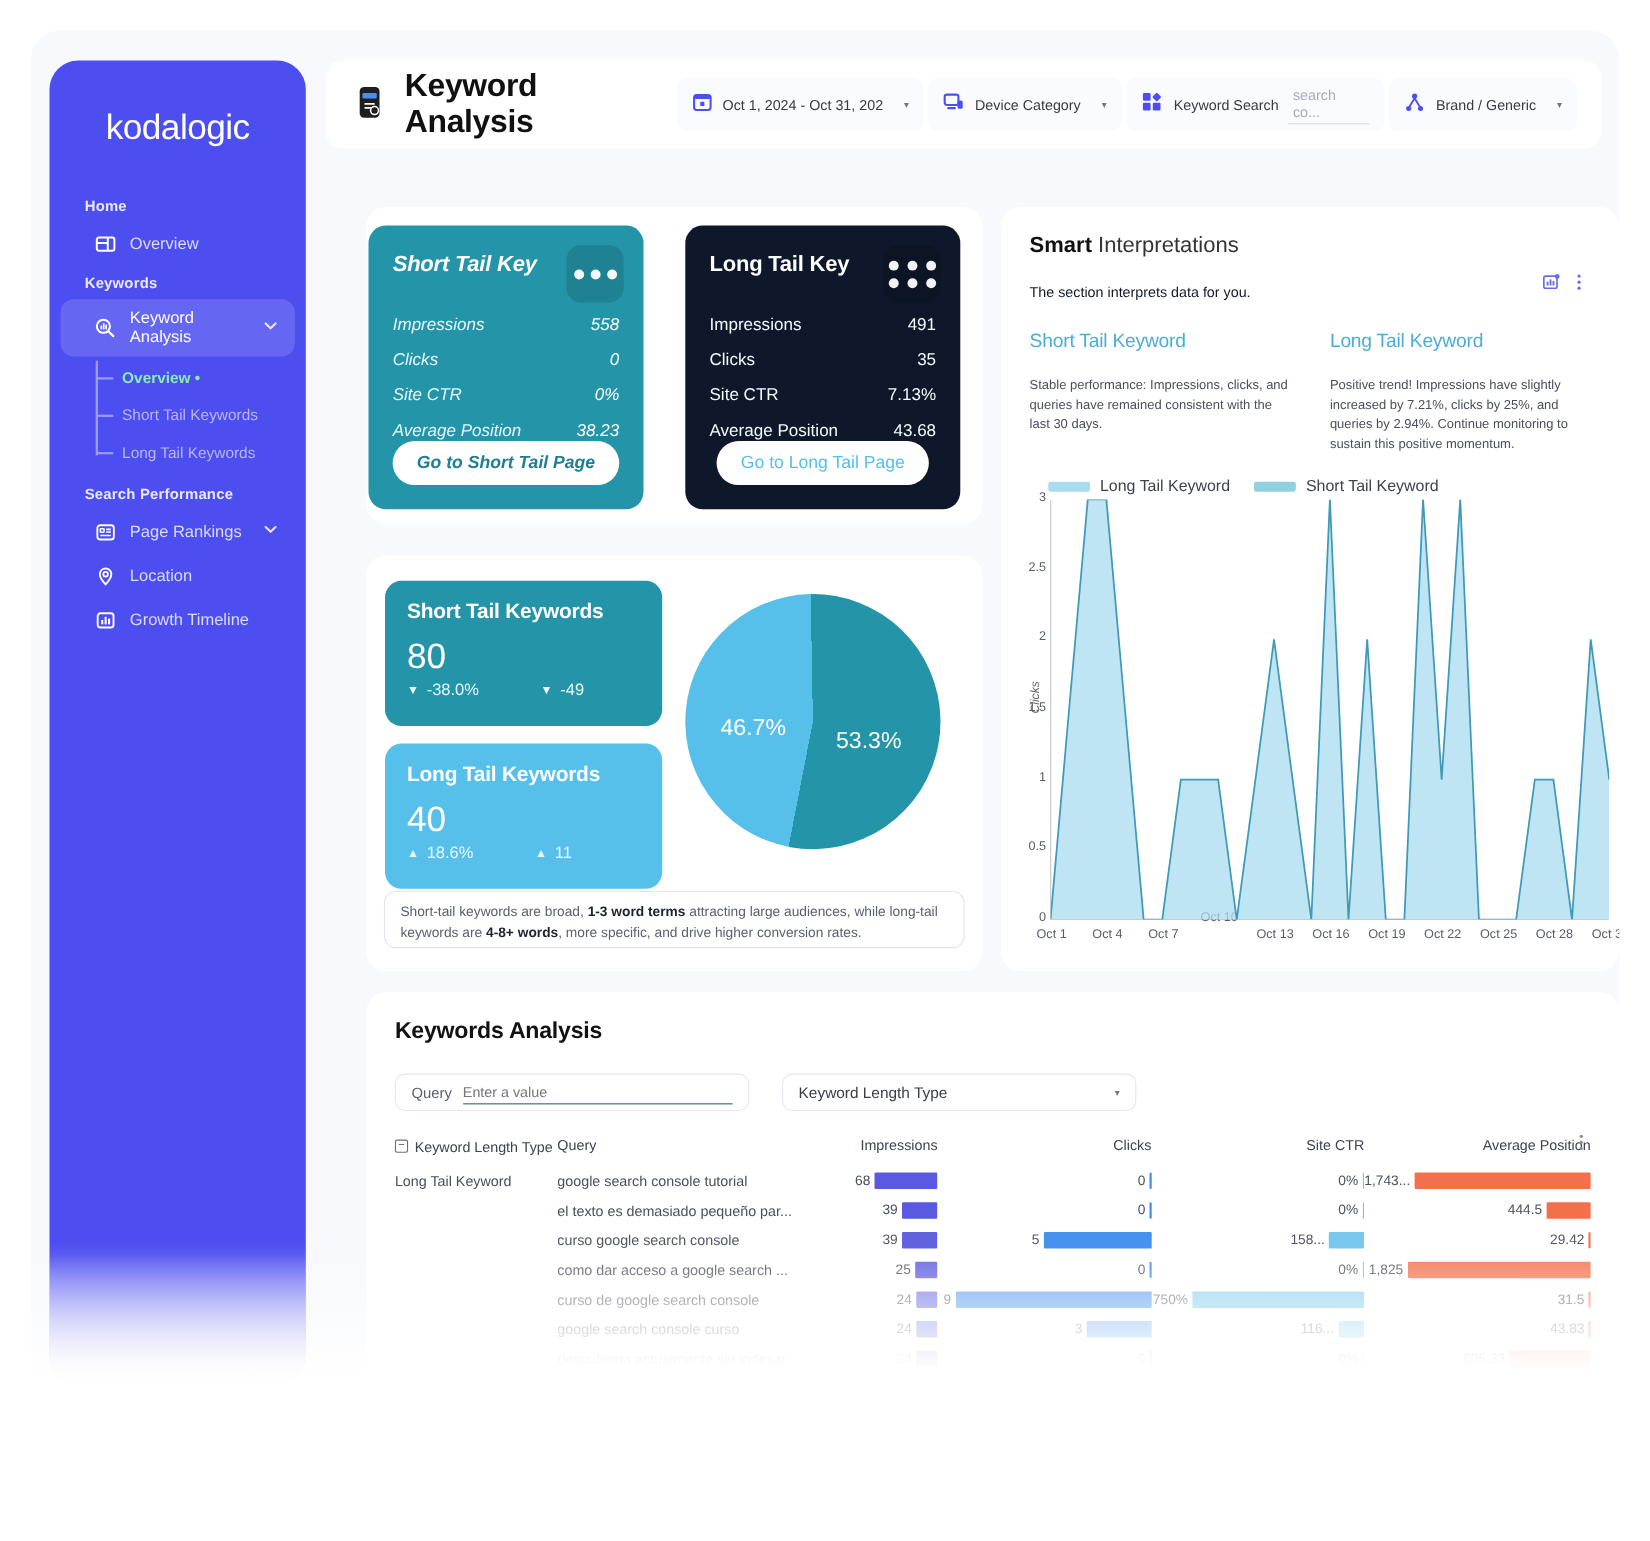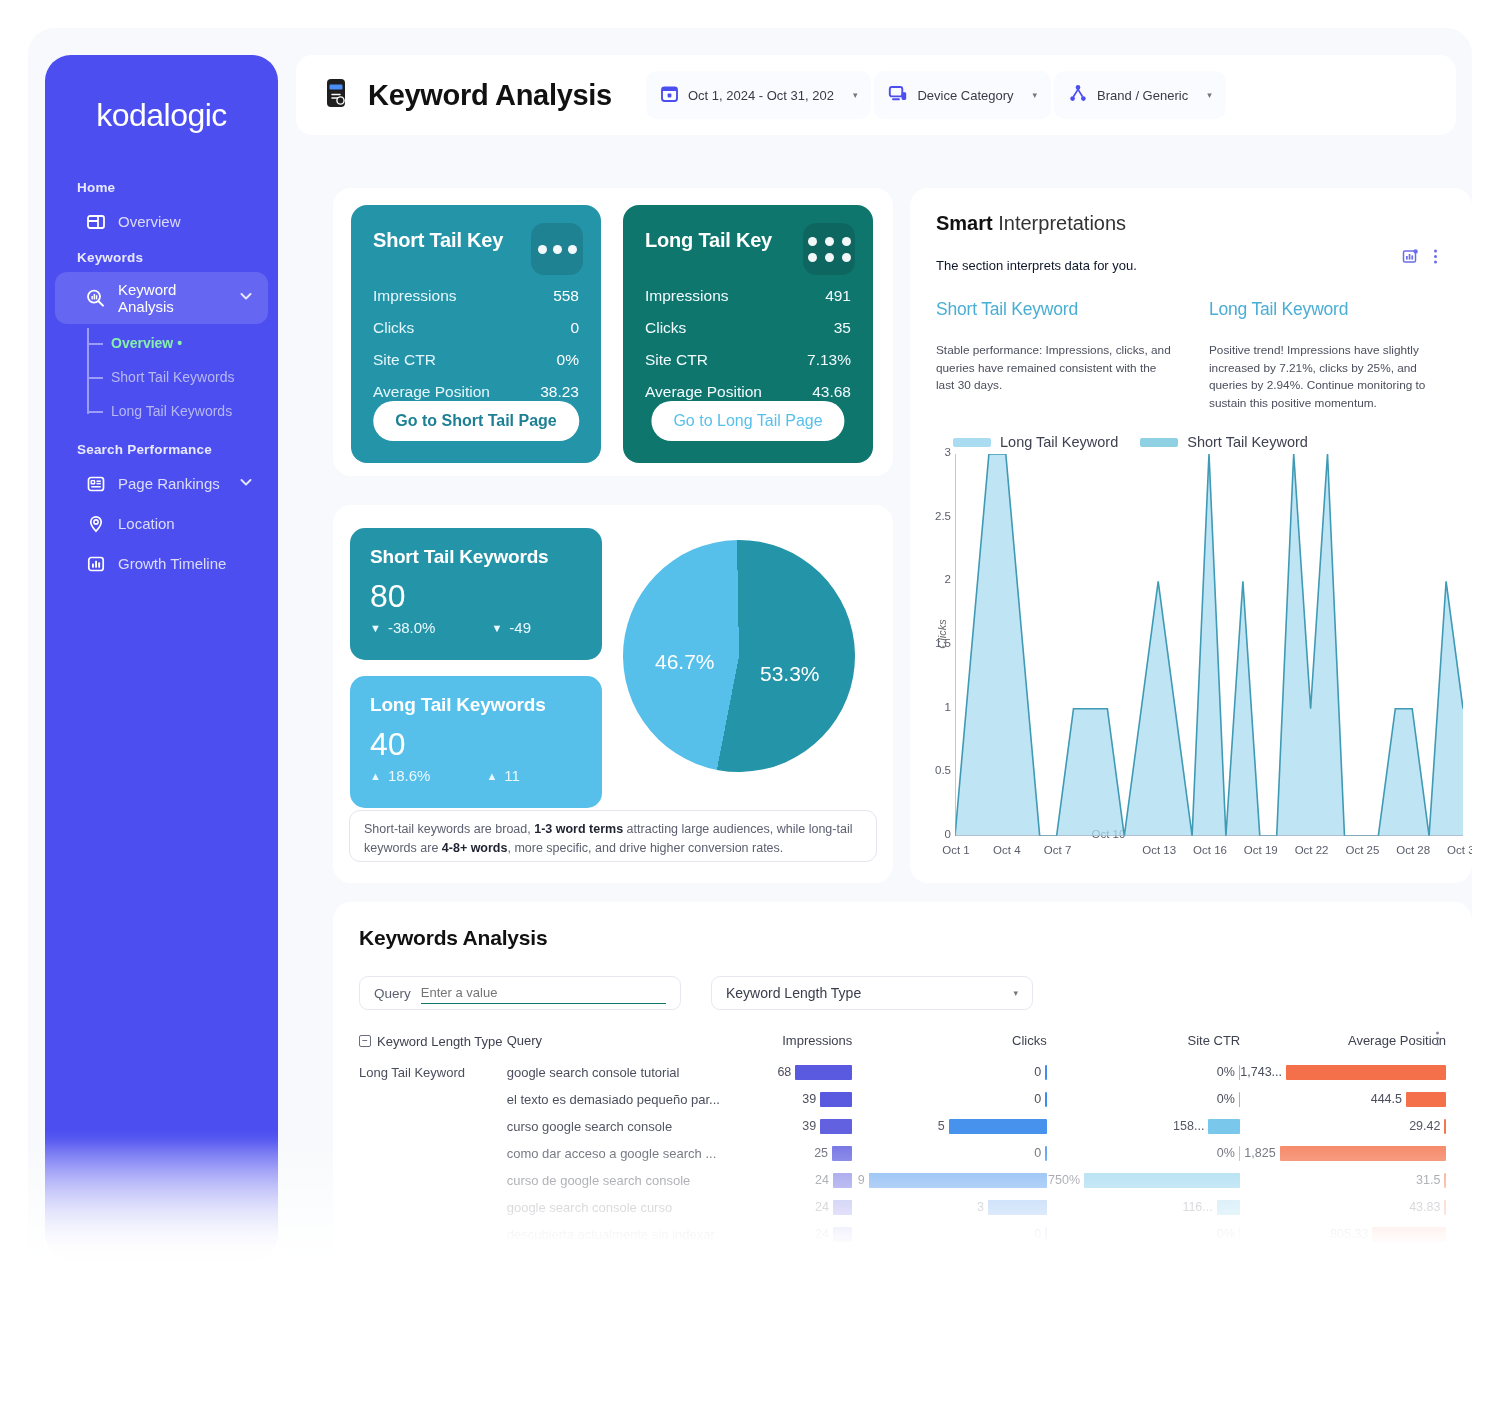--- a/index.html
+++ b/index.html
@@ -82,22 +82,22 @@
     border-bottom:1.5px solid #d9dae6; font-size:13px; color:#a9aab8;
     padding:2px 4px 3px 4px; min-width:74px;
   }
   .panel {
     background:#fff; border-radius:18px;
   }
   .tile {
     position:absolute; width:250px; height:258px;
     border-radius:16px; padding:24px 22px 0 22px; color:#fff;
   }
-  .tile.short { left:323px; top:177px; background:#2494a8; }
-  .tile.long  { left:595px; top:177px; background:#0f766e; }
+  .tile.short { left:307px; top:177px; background:#2494a8;font-style:italic; }
+  .tile.long  { left:595px; top:177px; background:#0f172a; }
   .tile-title { font-size:20px; font-weight:700; letter-spacing:-0.2px; }
   .tile-badge {
     position:absolute; right:18px; top:18px;
     width:52px; height:52px; border-radius:13px;
     background:rgba(0,0,0,0.12);
     display:flex; align-items:center; justify-content:center;
   }
   .dots3 { display:flex; gap:6px; }
   .dots3 span { width:9px; height:9px; border-radius:50%; background:rgba(255,255,255,0.95); }
   .dots6 { display:grid; grid-template-columns:repeat(3,9px); gap:7px 8px; }
@@ -339,20 +339,32 @@
           <svg width="20" height="19" viewBox="0 0 20 19">
               <rect x="1.8" y="3" width="12.5" height="9.4" rx="2" fill="none" stroke="#4c4ef0" stroke-width="1.9"></rect>
               <line x1="5" y1="15.3" x2="11" y2="15.3" stroke="#4c4ef0" stroke-width="1.9" stroke-linecap="round"></line>
               <rect x="13.6" y="8.3" width="4.6" height="7.6" rx="1.4" fill="#4c4ef0"></rect>
             </svg>
         </span>
         <span class="ftxt">Device Category</span>
         <span class="caret">▾</span>
       </div>
 
+      <div class="filter">
+        <span>
+          <svg width="21" height="21" viewBox="0 0 21 21">
+              <rect x="2" y="2.5" width="7" height="7" rx="1" fill="#4c4ef0"></rect>
+              <rect x="2" y="11.5" width="7" height="7" rx="1" fill="#4c4ef0"></rect>
+              <rect x="11" y="11.5" width="7" height="7" rx="1" fill="#4c4ef0"></rect>
+              <rect x="11.6" y="3.2" width="6" height="6" rx="1" fill="#4c4ef0" transform="rotate(45 14.6 6.2)"></rect>
+            </svg>
+        </span>
+        <span class="ftxt">Keyword Search</span>
+        <span class="searchbox">search co...</span>
+      </div>
 
       <div class="filter">
         <span>
           <svg width="20" height="20" viewBox="0 0 20 20">
               <circle cx="10" cy="4.4" r="2.3" fill="#4c4ef0"></circle>
               <circle cx="4.6" cy="15.6" r="2.3" fill="#4c4ef0"></circle>
               <circle cx="15.4" cy="15.6" r="2.3" fill="#4c4ef0"></circle>
               <path d="M10 6.4L5.4 13.8M10 6.4l4.6 7.4" stroke="#4c4ef0" stroke-width="1.7"></path>
             </svg>
         </span>

